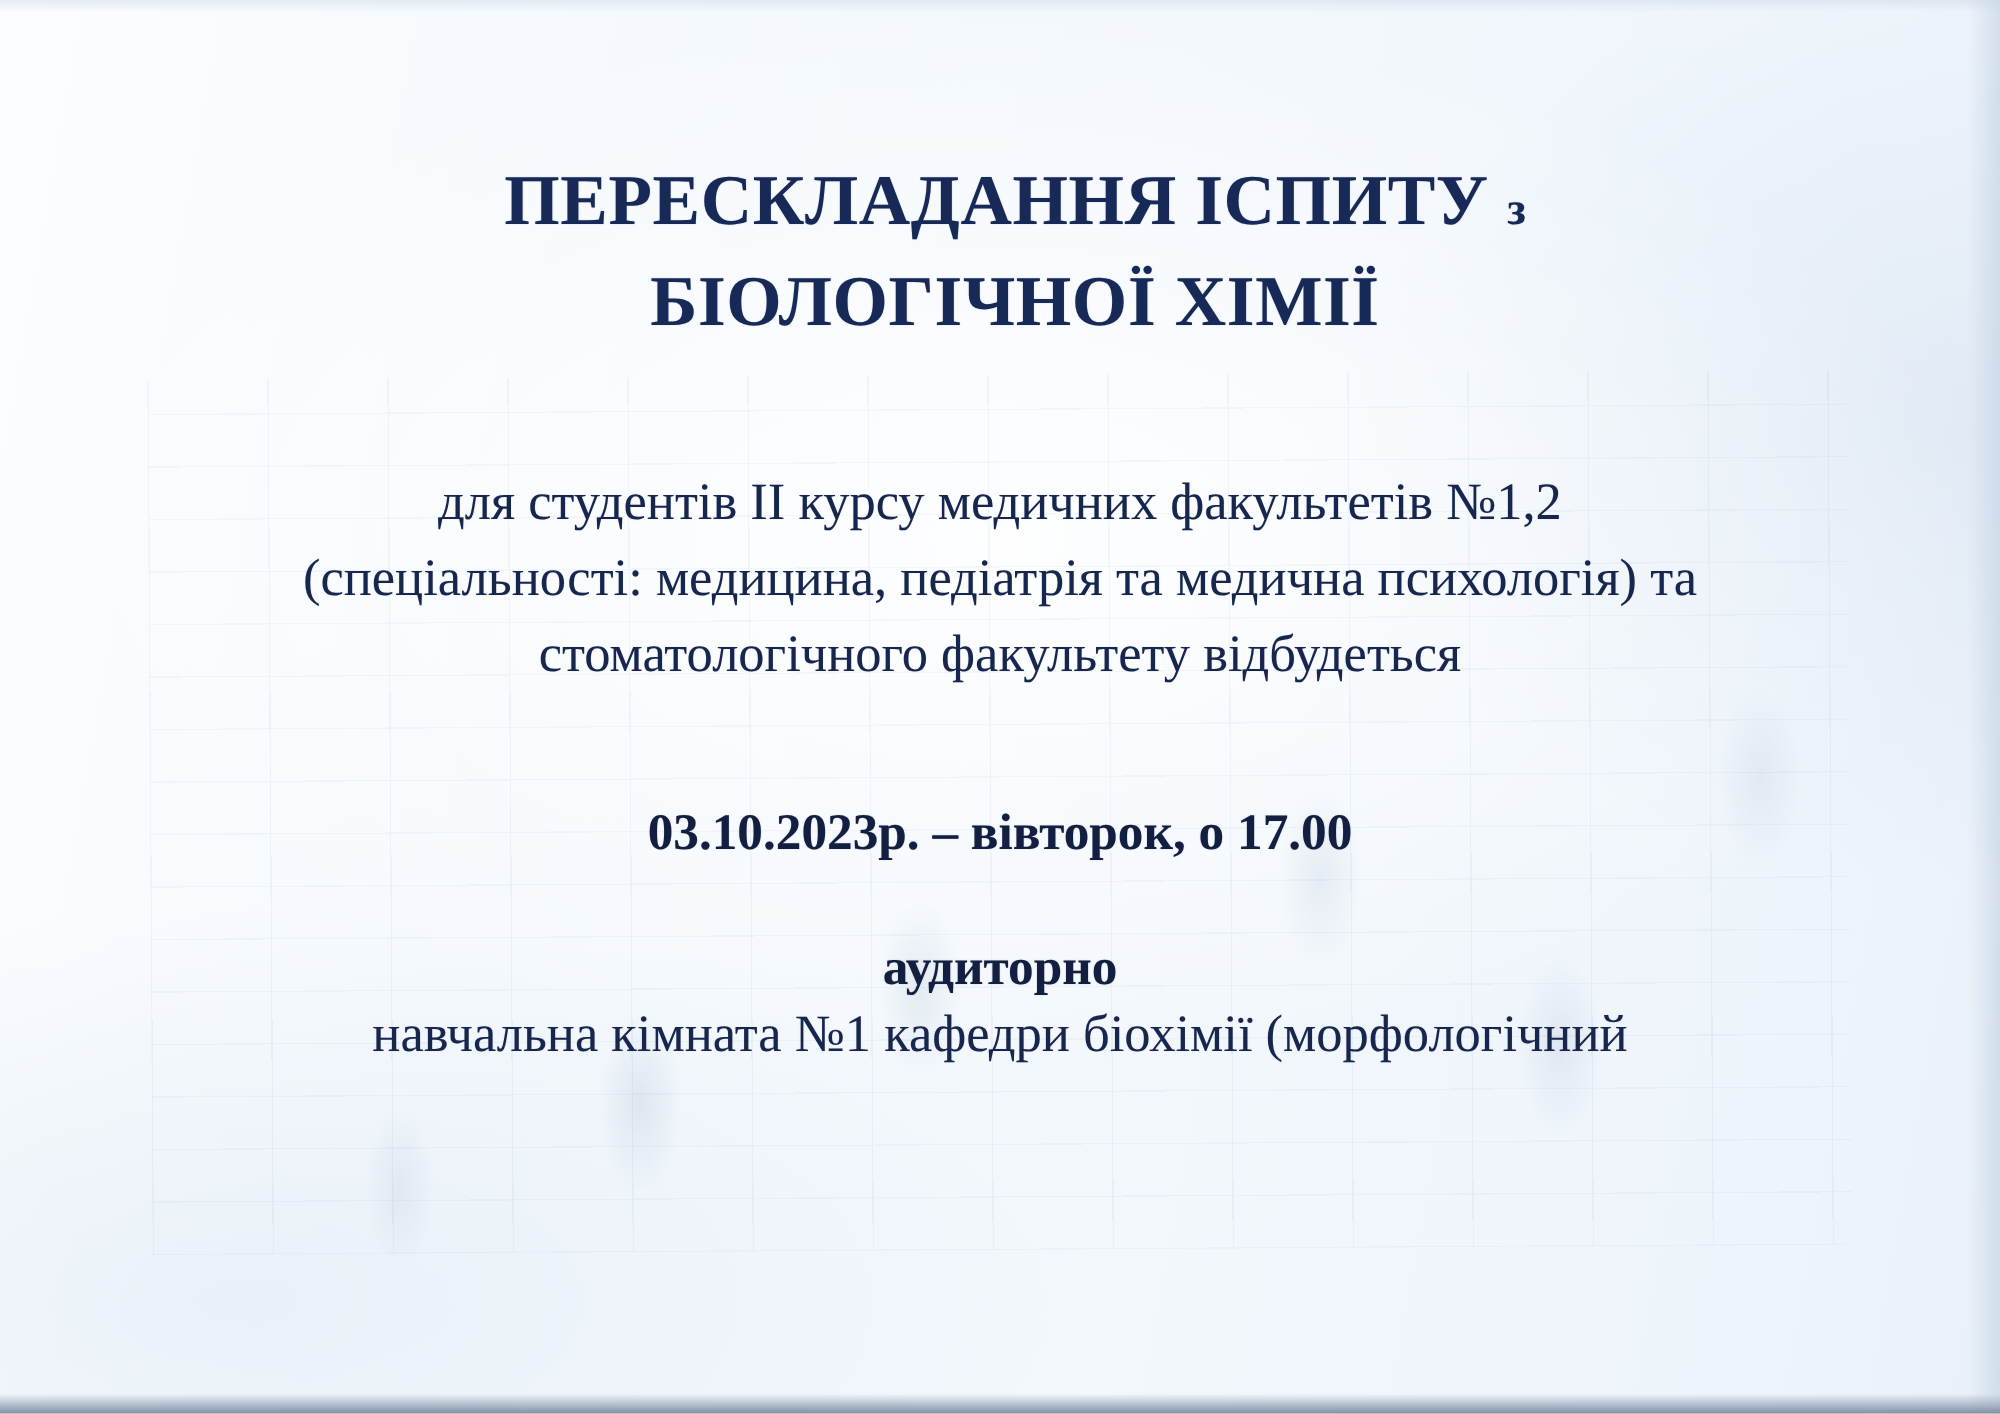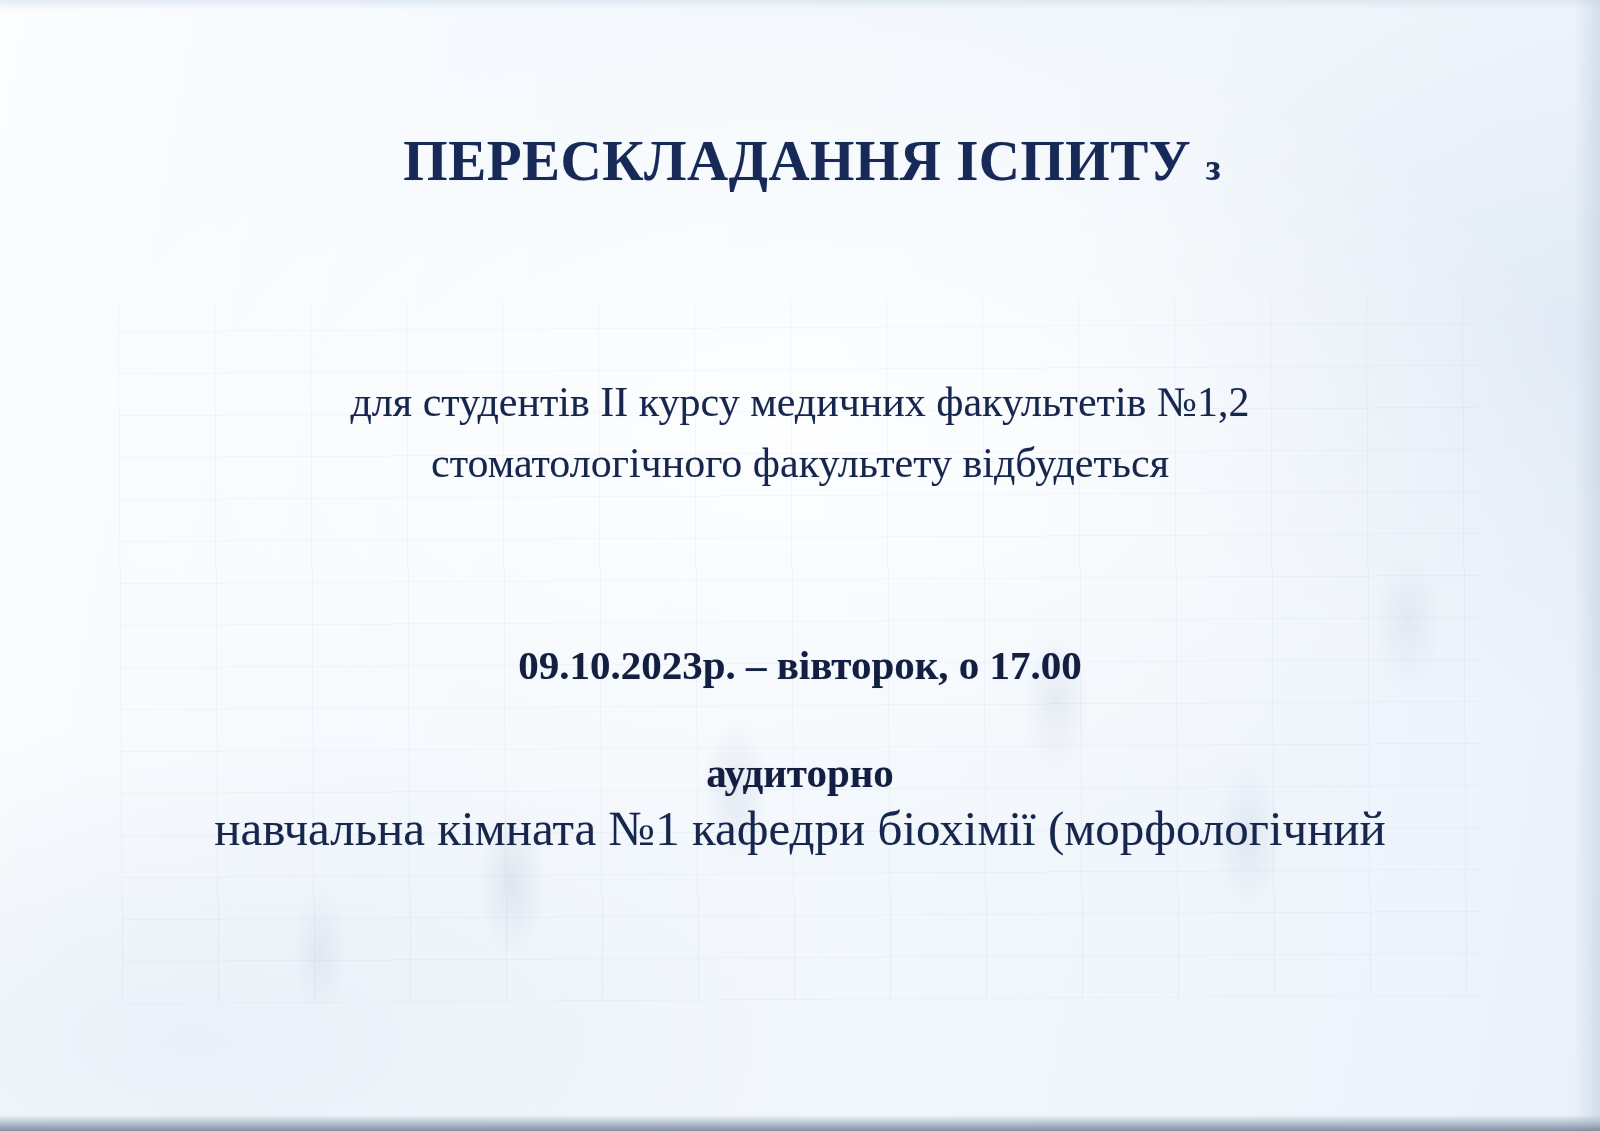--- a/index.html
+++ b/index.html
@@ -151,21 +151,21 @@
     text-shadow: 0 0 1px rgba(22,38,78,0.30);
   }
 
   .venue-block {
     position: absolute;
     left: 0; right: 0;
     top: 798px;
   }
   .venue-line {
     font-weight: normal;
-    font-size: 49px;
+    font-size: 42px;
     line-height: 61px;
     color: #16264d;
     text-shadow: 0 0 1px rgba(30,52,100,0.20);
   }
 </style>
 </head>
 <body>
 
 <div class="page">
 
@@ -173,29 +173,31 @@
   <div class="showthrough"></div>
   <div class="showthrough-blotches"></div>
   <div class="edge-top"></div>
   <div class="edge-right"></div>
   <div class="edge-bottom"></div>
 
   <div class="content">
 
     <div class="title-block">
       <div class="title-line"><span>ПЕРЕСКЛАДАННЯ ІСПИТУ</span> <span class="suffix">з</span></div>
+      <div class="title-line">БІОЛОГІЧНОЇ ХІМІЇ</div>
     </div>
 
     <div class="audience-block">
       <div class="audience-line">для студентів ІІ курсу медичних факультетів №1,2</div>
+      <div class="audience-line">(спеціальності: медицина, педіатрія та медична психологія) та</div>
       <div class="audience-line">стоматологічного факультету відбудеться</div>
     </div>
 
     <div class="datetime-block">
-      <div class="datetime-line">09.10.2023р. – вівторок,  о 17.00</div>
+      <div class="datetime-line">03.10.2023р. – вівторок,  о 17.00</div>
       <div class="mode-line">аудиторно</div>
     </div>
 
     <div class="venue-block">
       <div class="venue-line">навчальна кімната №1 кафедри біохімії (морфологічний</div>
     </div>
 
   </div>
 </div>
 

